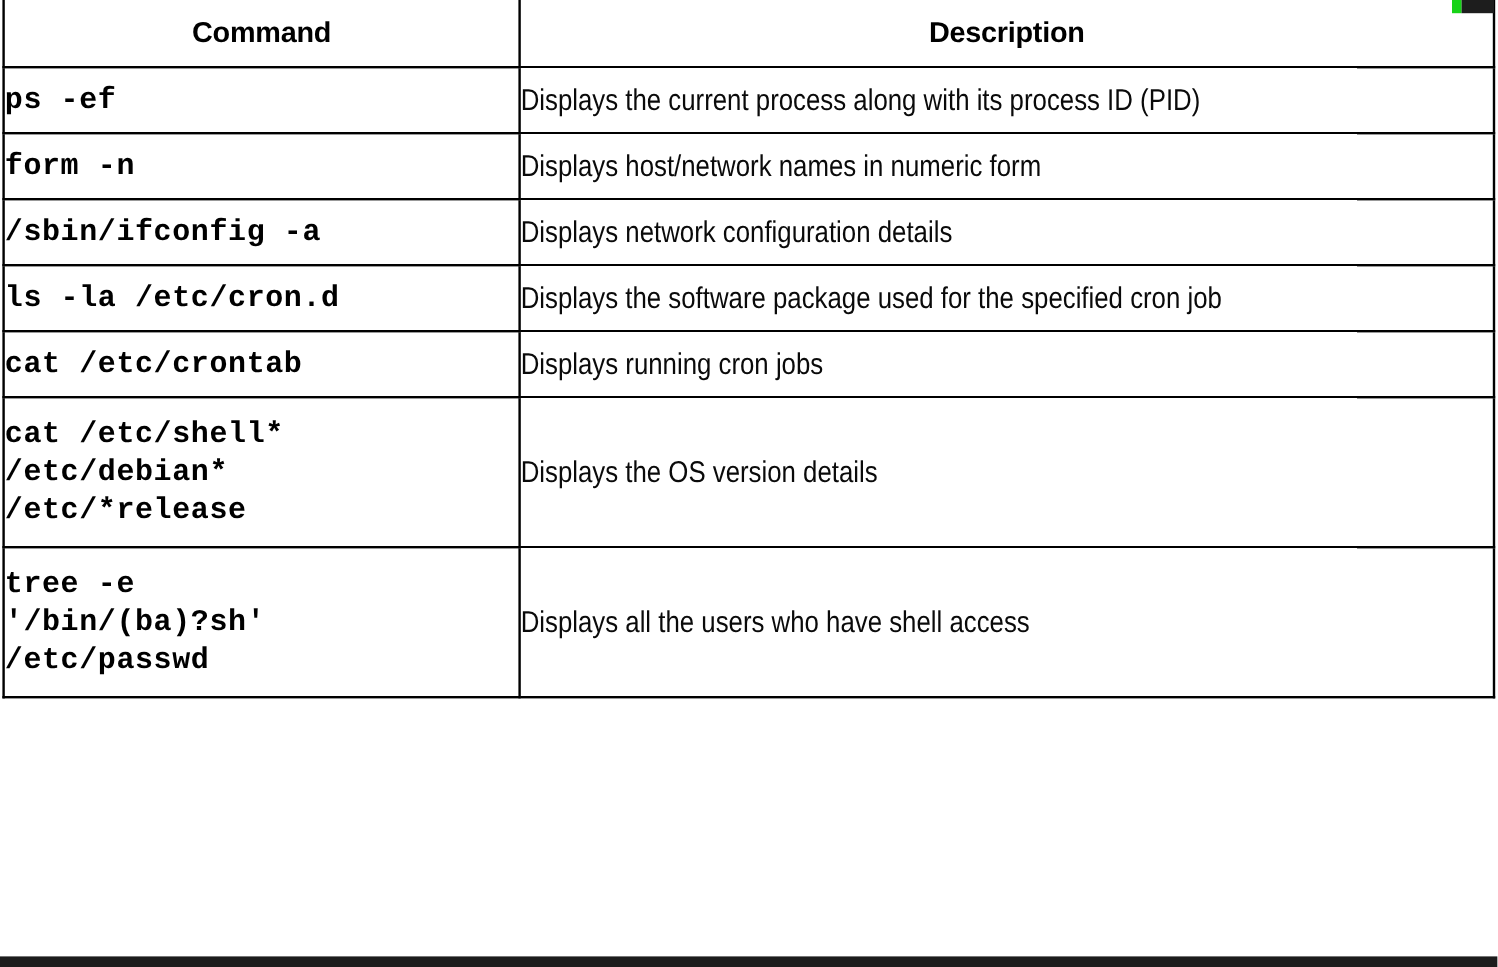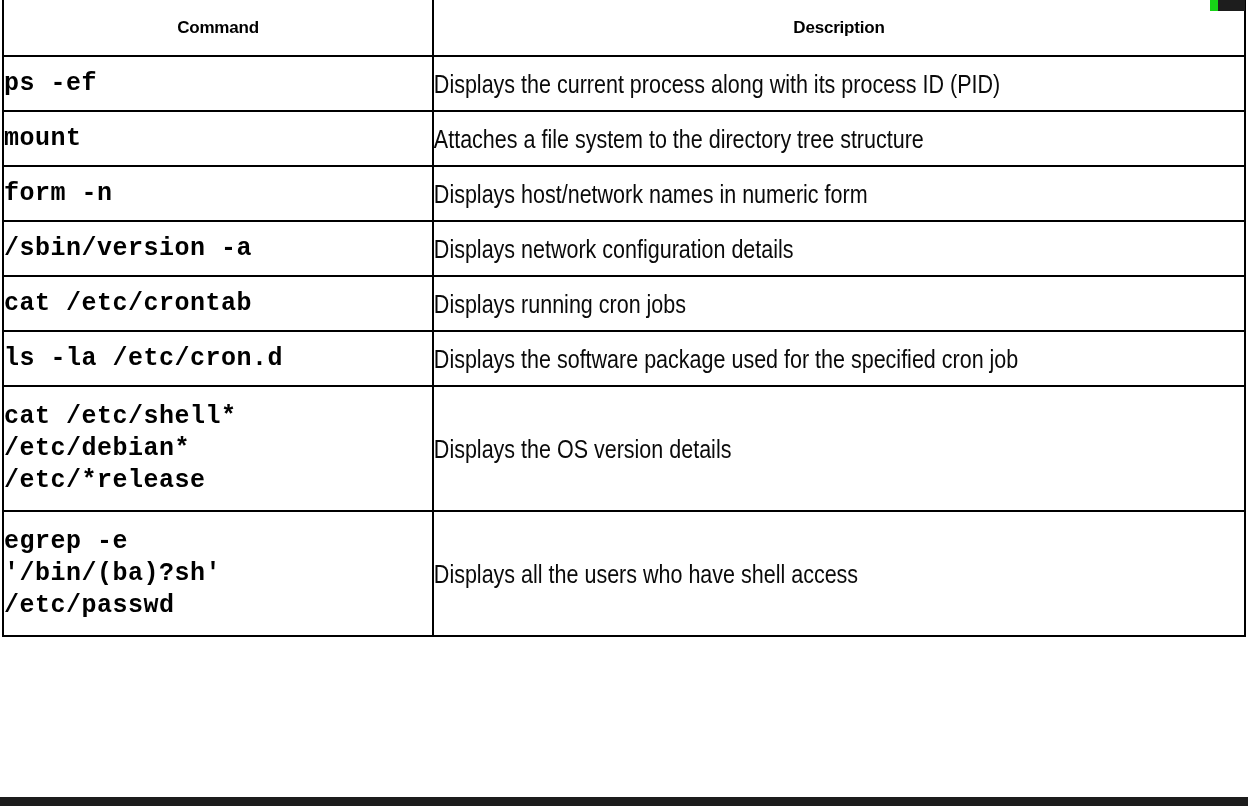--- a/index.html
+++ b/index.html
@@ -66,21 +66,21 @@
     padding: 0;
     vertical-align: middle;
     background: #ffffff;
   }
   #cmd-table thead th {
     border-top: none;
     height: 55px;
     text-align: center;
     font-family: "Liberation Sans", sans-serif;
     font-weight: bold;
-    font-size: 17px;
+    font-size: 24px;
     letter-spacing: -0.2px;
     color: #000000;
   }
 
   td.cmd-cell {
     font-family: "Liberation Mono", "DejaVu Sans Mono", monospace;
     font-weight: bold;
     font-size: 25px;
     line-height: 1.28;
     color: #000000;
@@ -117,47 +117,43 @@
       <th>Command</th>
       <th>Description</th>
     </tr>
   </thead>
   <tbody>
     <tr class="r-h57">
       <td class="cmd-cell">ps -ef</td>
       <td class="desc-cell">Displays the current process along with its process ID (PID)</td>
     </tr>
     <tr class="r-h57">
-      <td class="cmd-cell">mount</td>
-      <td class="desc-cell">Attaches a file system to the directory tree structure</td>
-    </tr>
-    <tr class="r-h57">
       <td class="cmd-cell">form -n</td>
       <td class="desc-cell">Displays host/network names in numeric form</td>
     </tr>
     <tr class="r-h57">
-      <td class="cmd-cell">/sbin/version -a</td>
+      <td class="cmd-cell">/sbin/ifconfig -a</td>
       <td class="desc-cell">Displays network configuration details</td>
+    </tr>
+    <tr class="r-h57">
+      <td class="cmd-cell">ls -la /etc/cron.d</td>
+      <td class="desc-cell">Displays the software package used for the specified cron job</td>
     </tr>
     <tr class="r-h57">
       <td class="cmd-cell">cat /etc/crontab</td>
       <td class="desc-cell">Displays running cron jobs</td>
-    </tr>
-    <tr class="r-h57">
-      <td class="cmd-cell">ls -la /etc/cron.d</td>
-      <td class="desc-cell">Displays the software package used for the specified cron job</td>
     </tr>
     <tr class="r-tall">
       <td class="cmd-cell">cat /etc/shell*
 /etc/debian*
 /etc/*release</td>
       <td class="desc-cell">Displays the OS version details</td>
     </tr>
     <tr class="r-tall">
-      <td class="cmd-cell">egrep -e
+      <td class="cmd-cell">tree -e
 '/bin/(ba)?sh'
 /etc/passwd</td>
       <td class="desc-cell">Displays all the users who have shell access</td>
     </tr>
   </tbody>
 </table>
 
 <div id="top-right-panel">
   <div class="green-bar"></div>
   <div class="dark-area"></div>

